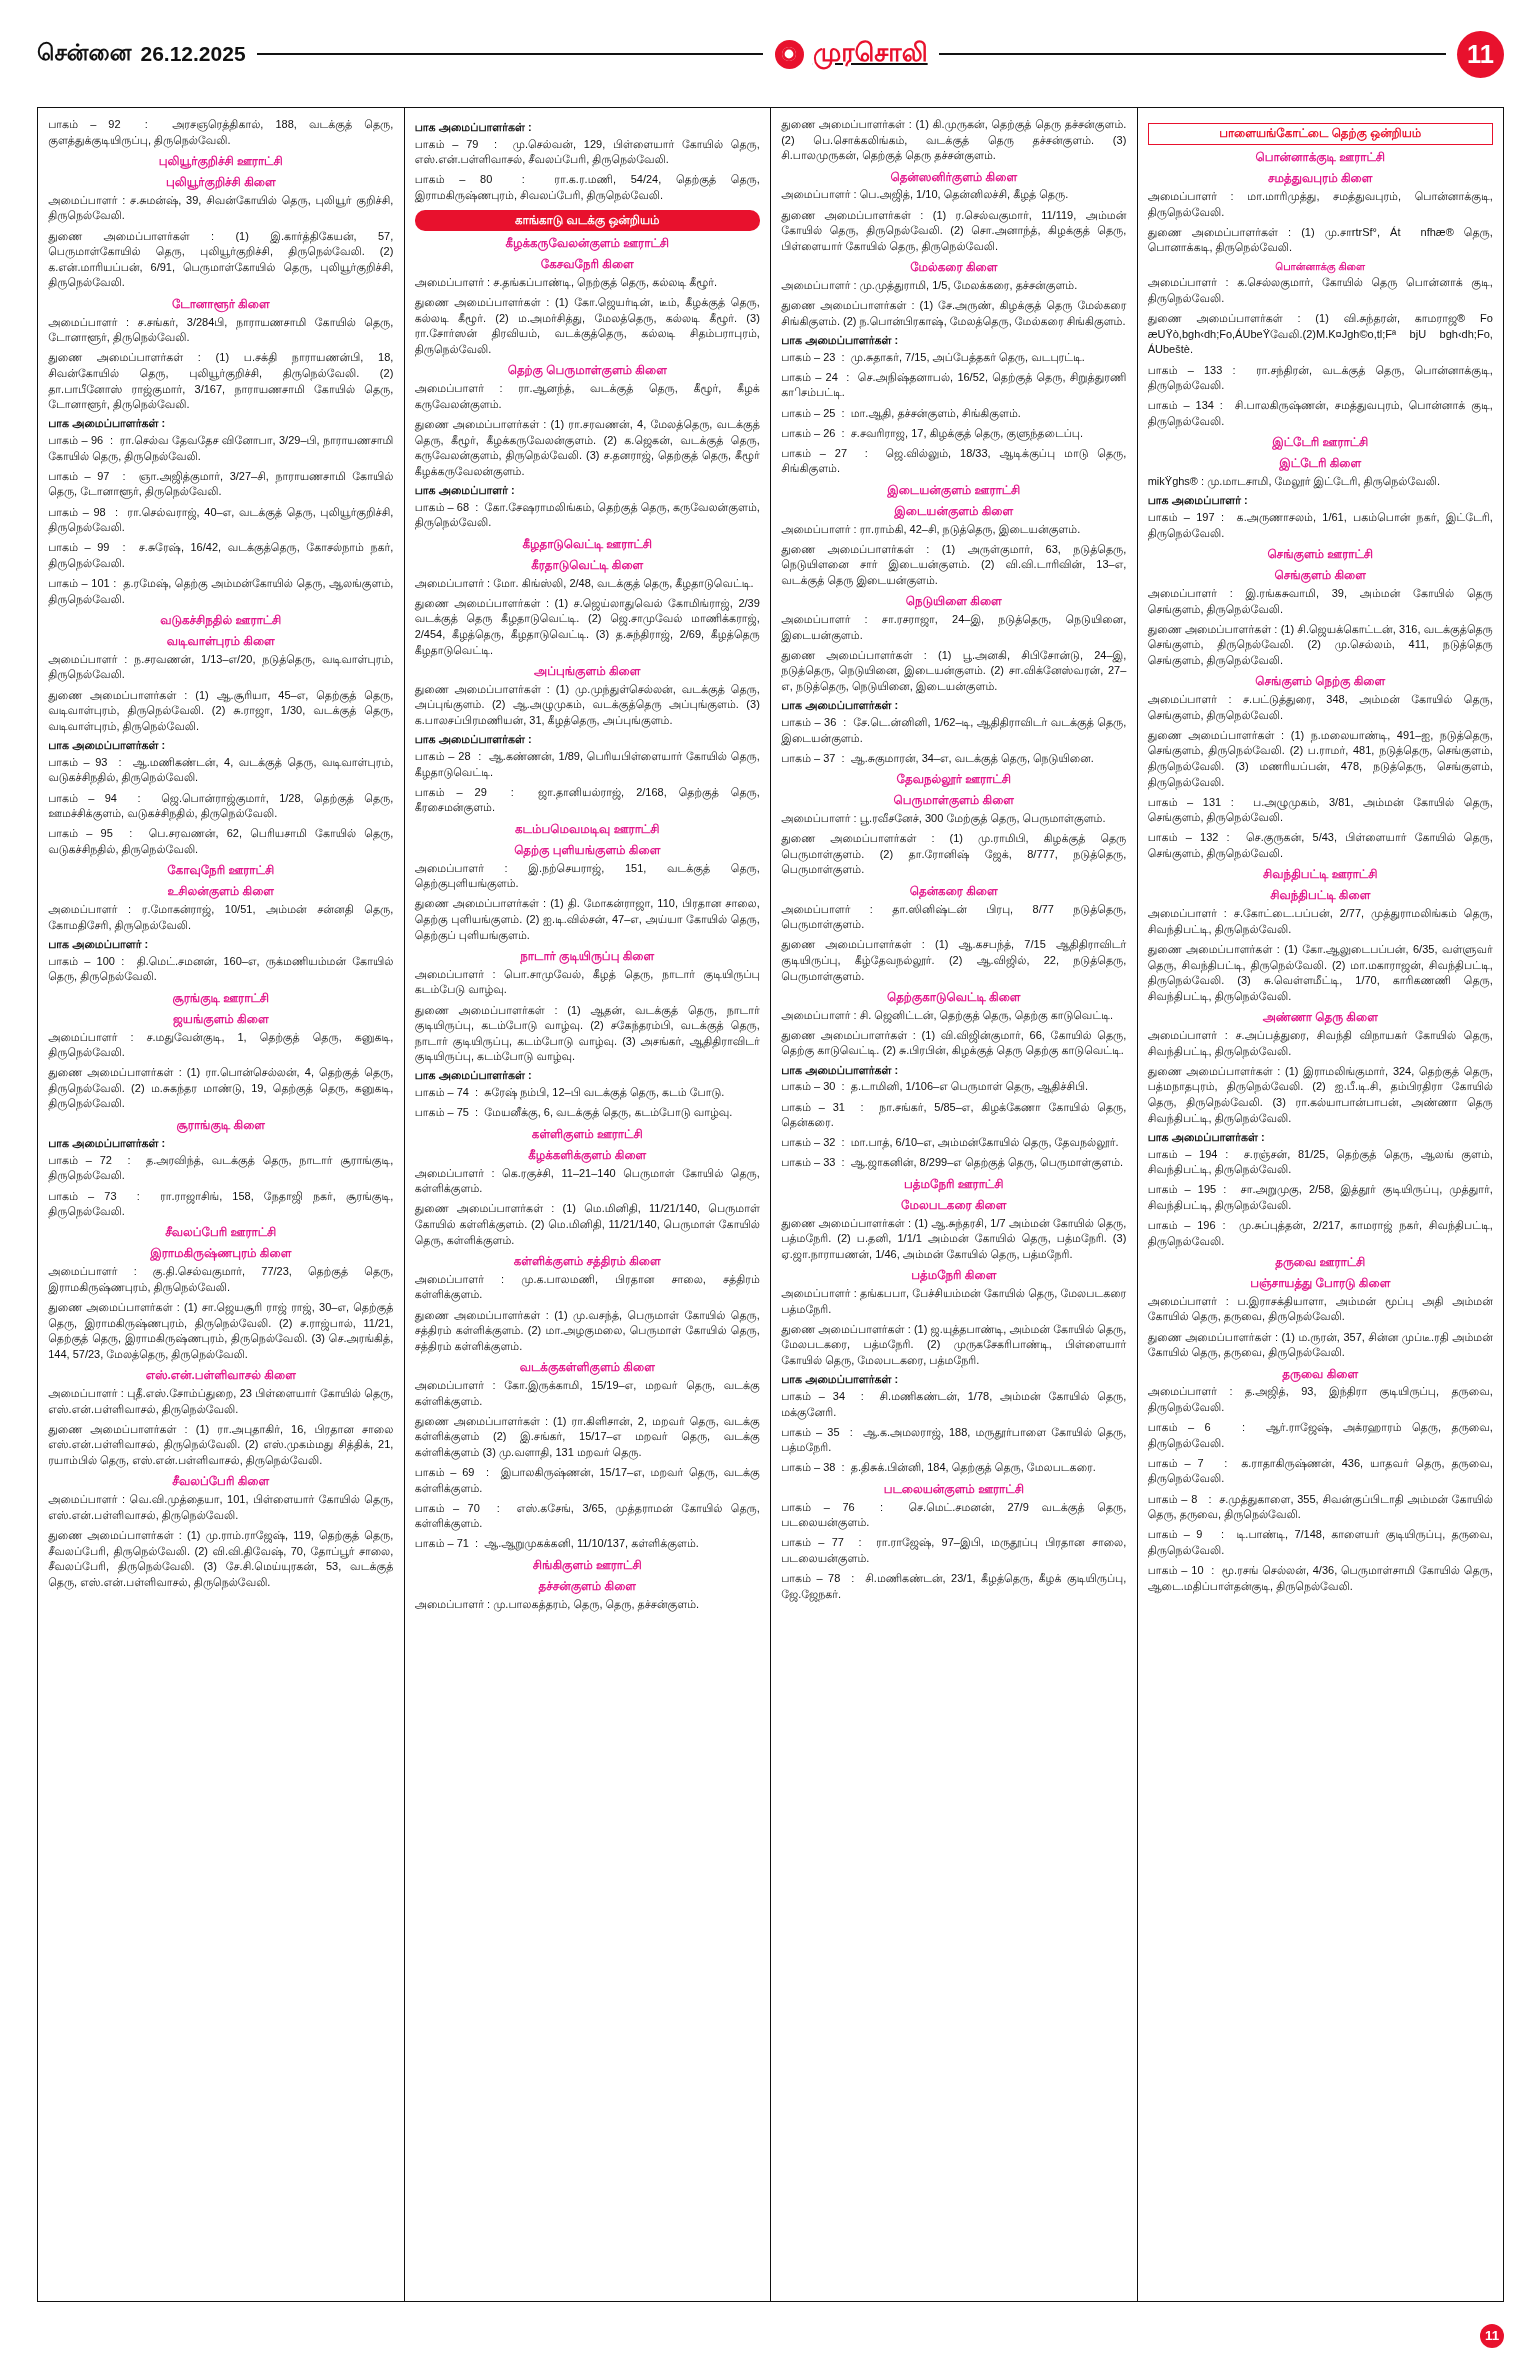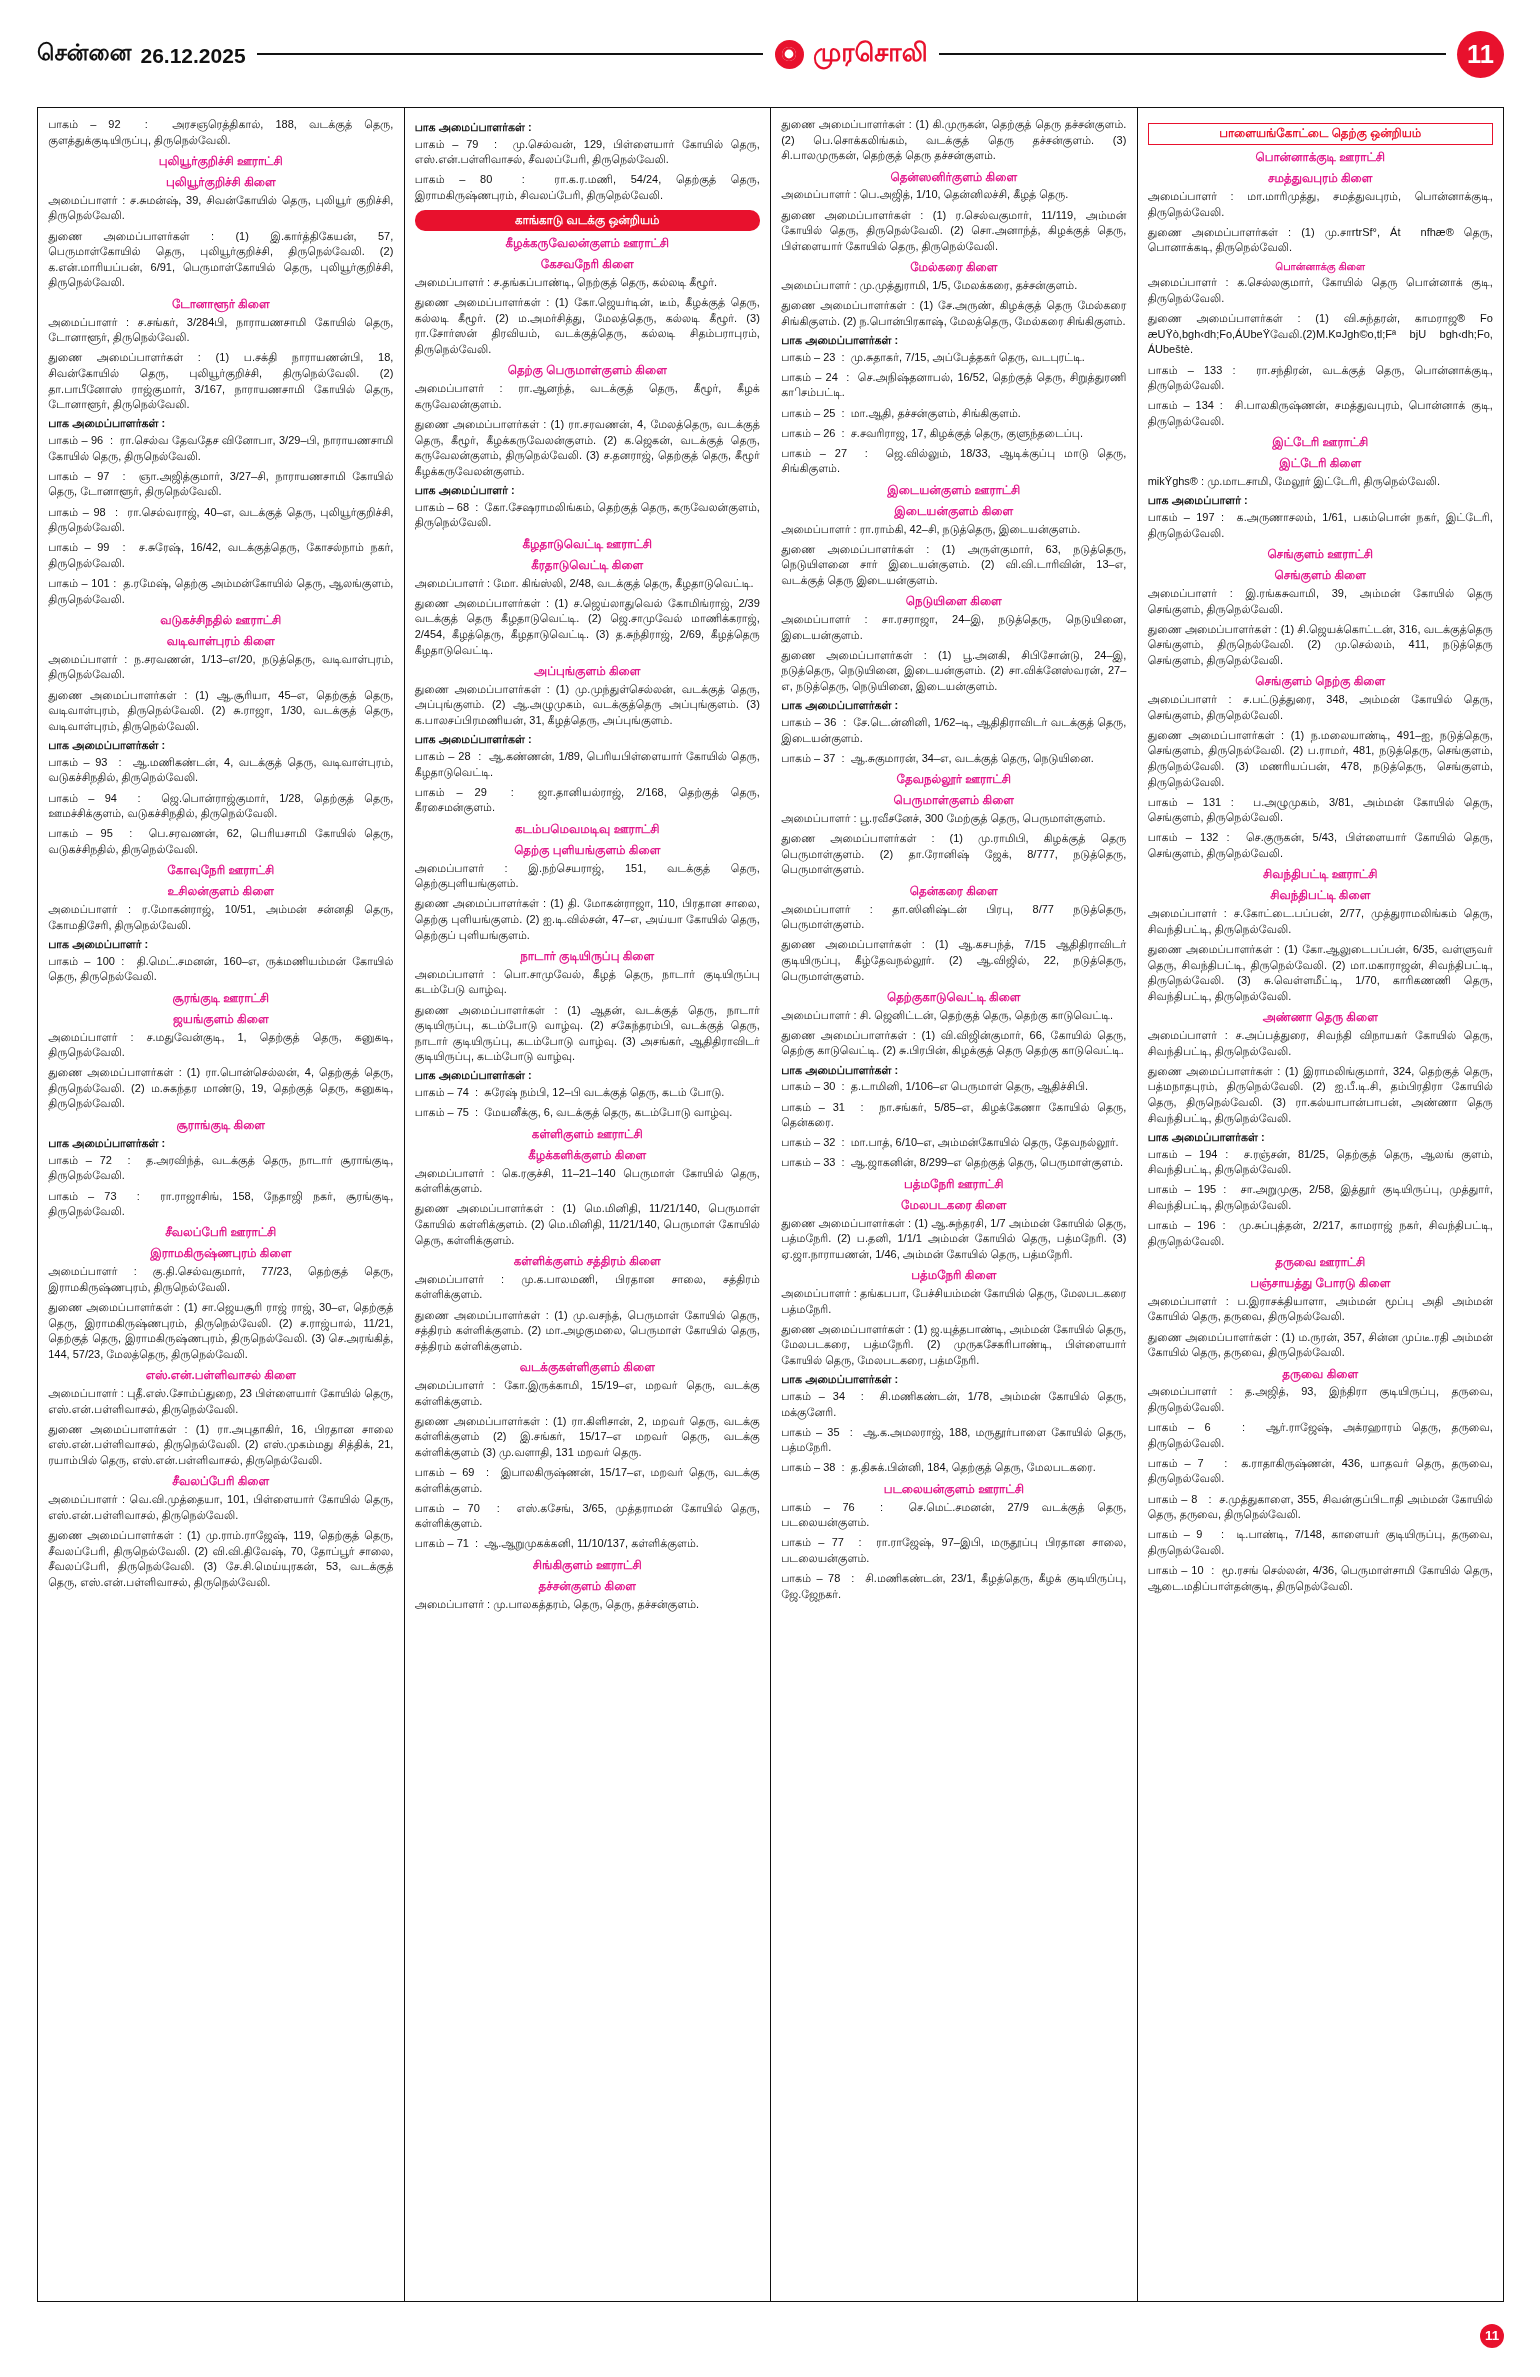--- a/index.html
+++ b/index.html
@@ -24,21 +24,21 @@
   
   .masthead {
     position: relative;
     height: 75px;
     margin: 16.6px 37px 0 37px;
     display: flex;
     align-items: center;
   }
   .masthead-left {
     display: flex;
-    align-items: flex-end;
+    align-items: center;
     flex: 0 0 auto;
     gap: 9px;
   }
   .city {
     font-size: 22.4px;
     font-weight: bold;
     color: #111;
     white-space: nowrap;
   }
   .issue-date {
@@ -51,20 +51,21 @@
     flex: 1 1 auto;
     height: 1.9px;
     background: #111;
     margin: 0 11.5px;
   }
   .logo-wrap {
     flex: 0 0 auto;
     display: flex;
     align-items: center;
     gap: 9px;
+    text-decoration: underline;
   }
   .logo-mark {
     width: 29px;
     height: 29px;
     border-radius: 50%;
     background: #e8112d;
     position: relative;
     display: inline-block;
   }
   .logo-mark::after {

